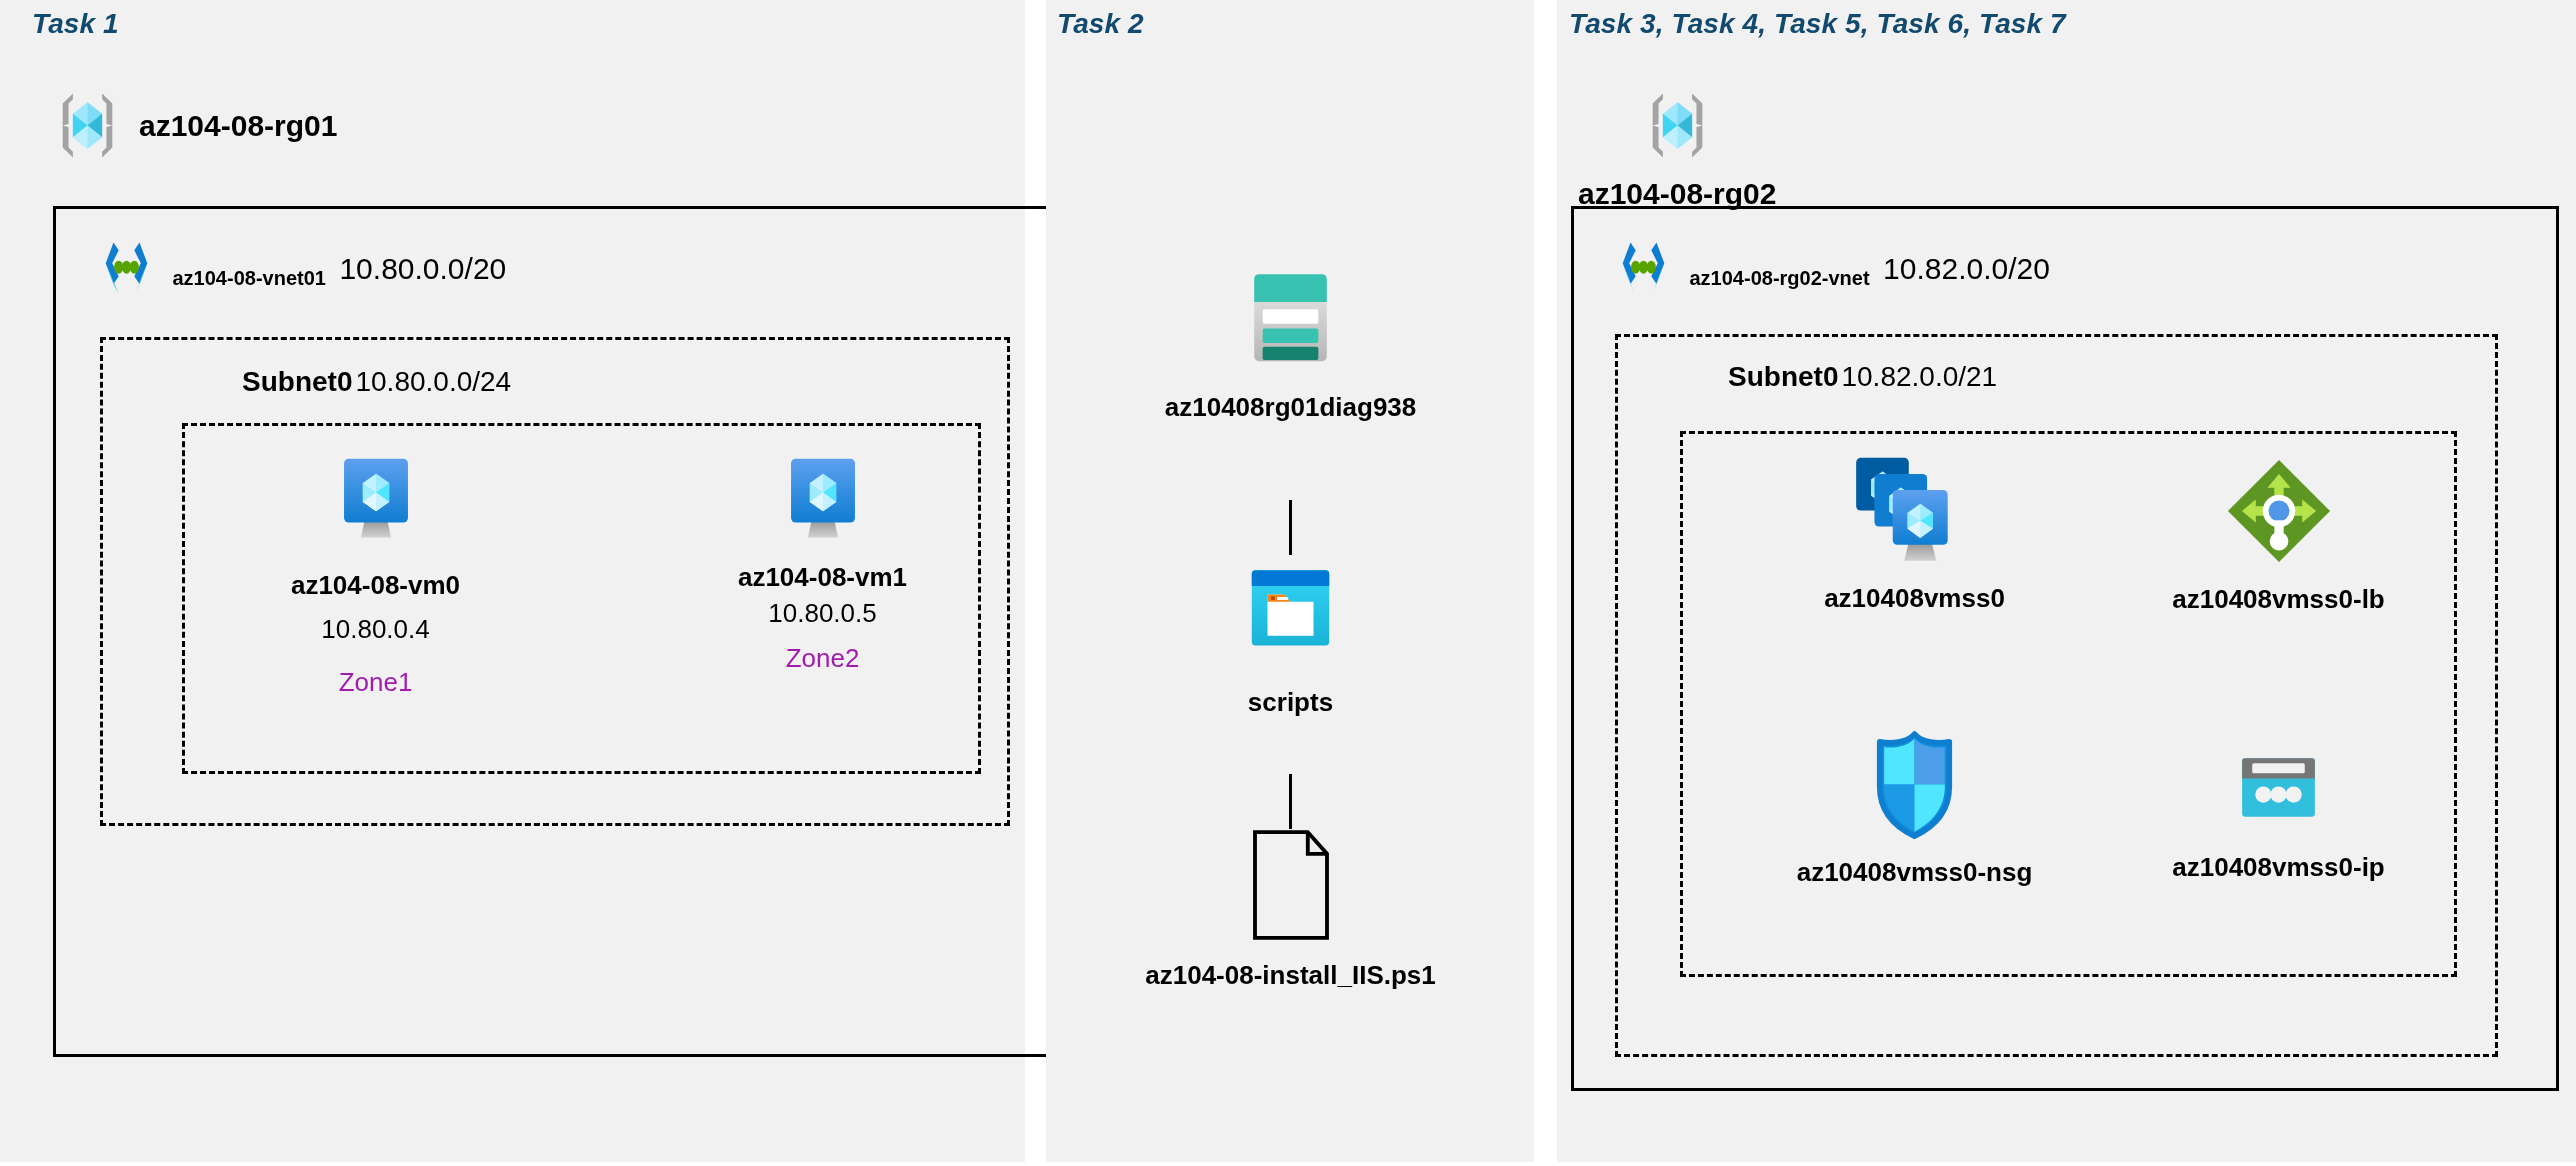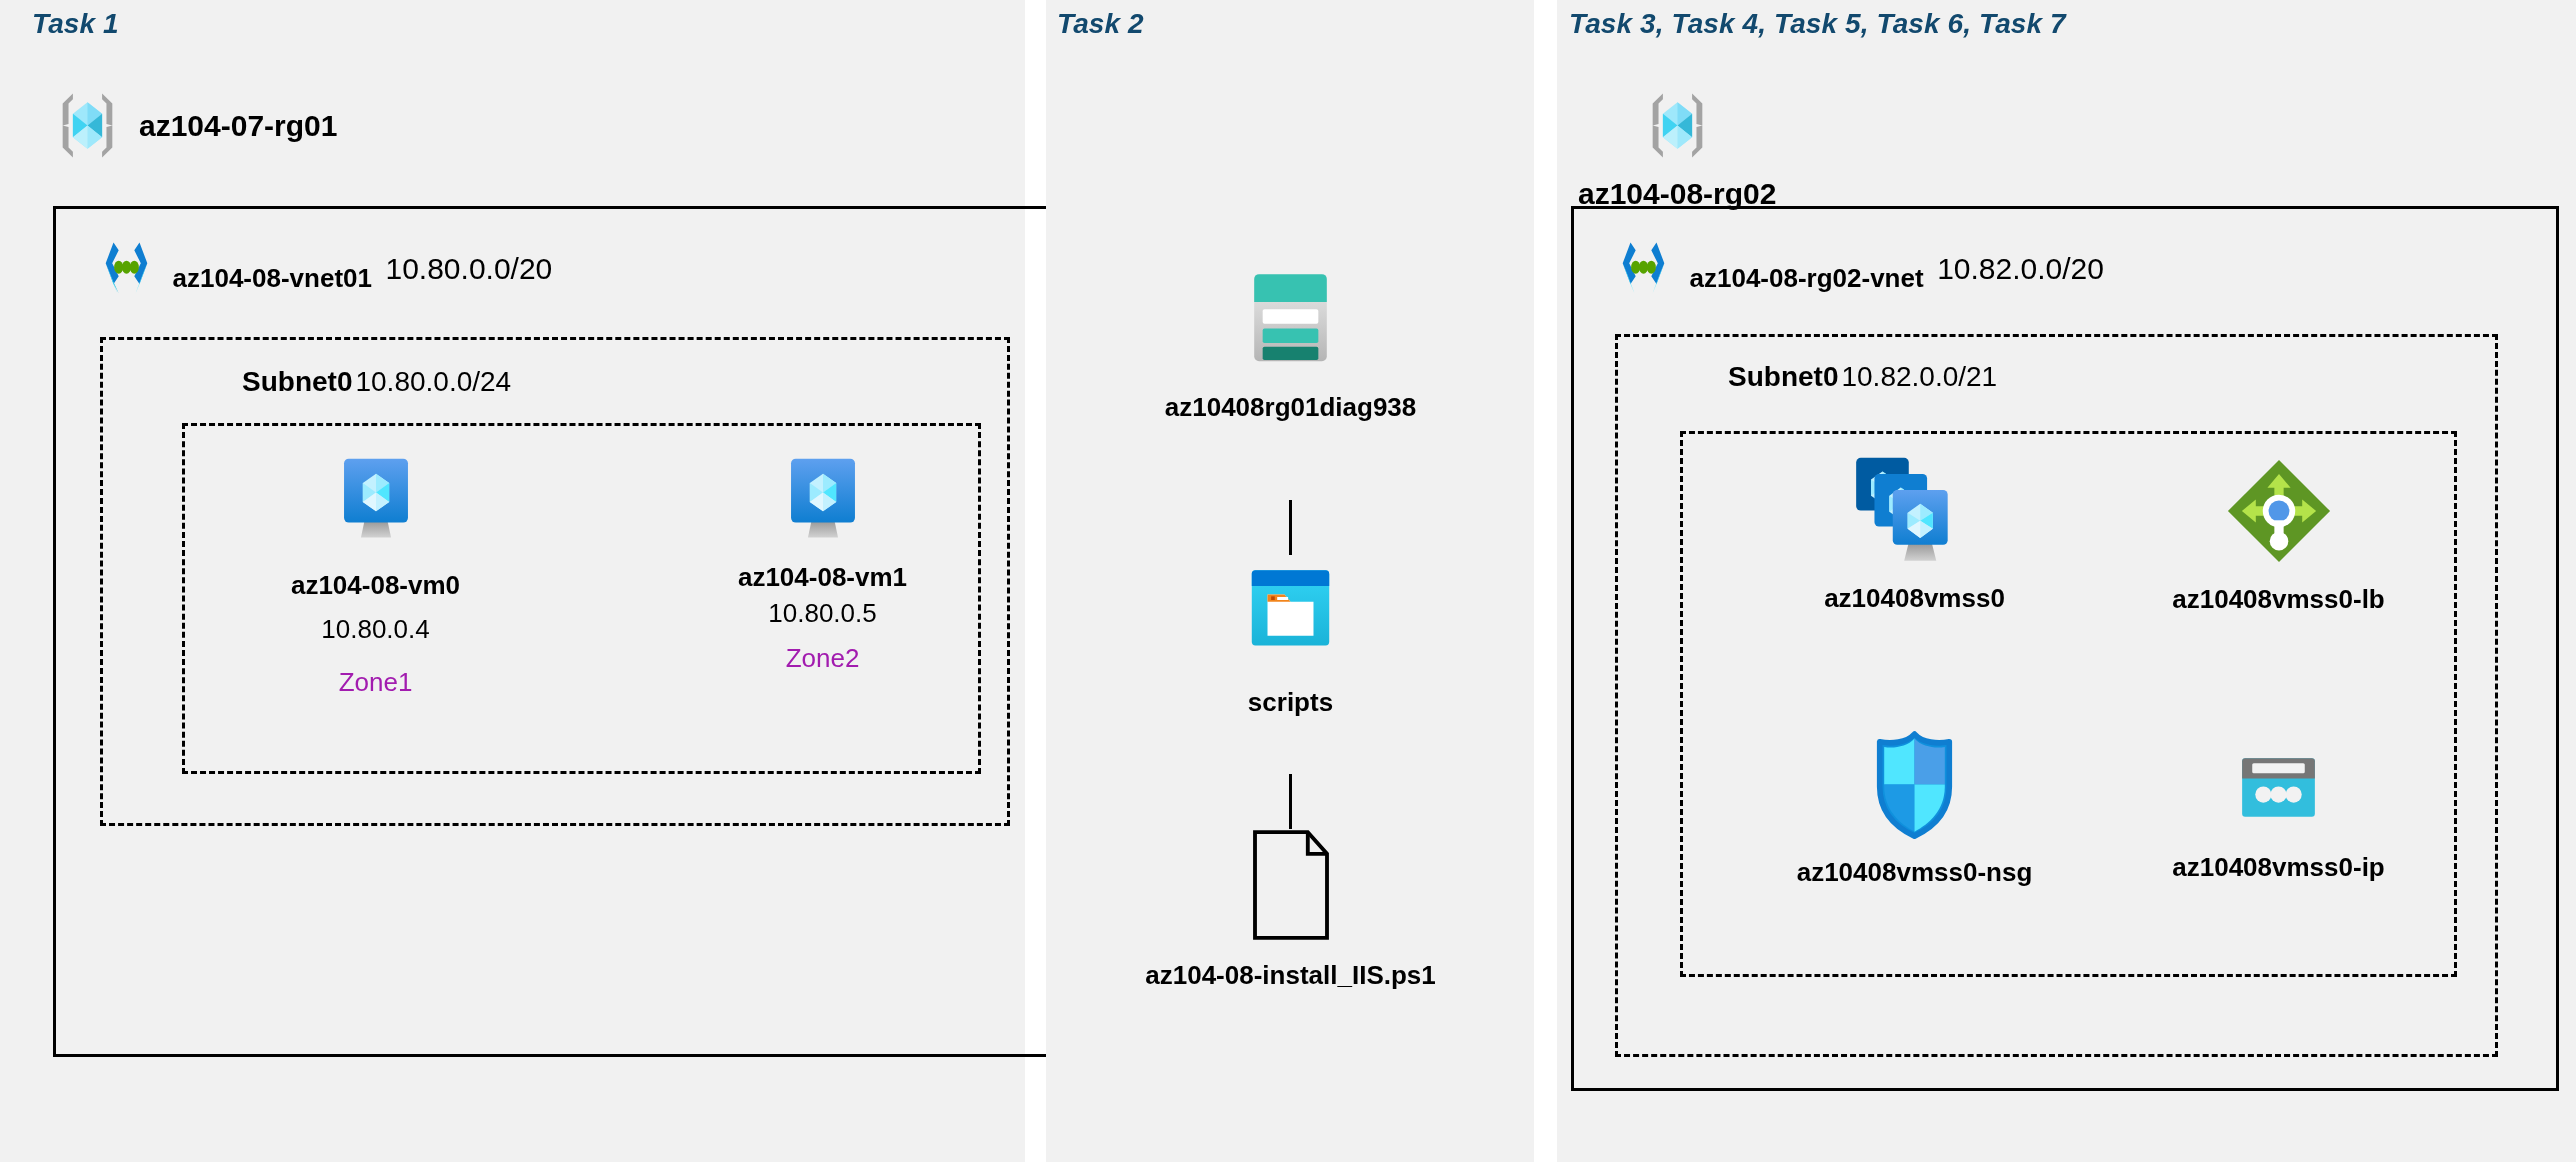--- a/index.html
+++ b/index.html
@@ -55,21 +55,21 @@
   }
 
   .vnet-header {
     position: absolute;
     display: flex;
     align-items: center;
     gap: 13.5px;
     white-space: nowrap;
   }
   .vnet-name {
-    font-size: 26px;
+    font-size: 20px;
     font-weight: bold;
     color: #000;
     margin-top: 20px;
   }
   .vnet-cidr {
     font-size: 30px;
     font-weight: normal;
     color: #000;
   }
 
@@ -137,21 +137,21 @@
       <path d="M30 6 L16 20 L16 50 L8 50 L16 50 L16 80 L30 94 L30 86 L24 80 L24 52 L16 50 L24 48 L24 20 L30 14 Z" fill="#a3a3a3"></path>
       <path d="M70 6 L84 20 L84 50 L92 50 L84 50 L84 80 L70 94 L70 86 L76 80 L76 52 L84 50 L76 48 L76 20 L70 14 Z" fill="#a3a3a3"></path>
       <path d="M50 18 L70 34 L70 66 L50 82 L30 66 L30 34 Z" fill="#9fe8fb"></path>
       <path d="M50 18 L70 34 L50 50 Z" fill="#7fdcf7"></path>
       <path d="M50 50 L70 34 L70 66 Z" fill="#35b8d8"></path>
       <path d="M50 50 L30 34 L30 66 Z" fill="#40d3f2"></path>
       <path d="M50 50 L70 66 L50 82 Z" fill="#9fe8fb"></path>
       <path d="M50 50 L30 66 L50 82 Z" fill="#bcf0fc"></path>
     </svg>
   </span>
-  <span class="rg-name">az104-07-rg01</span>
+  <span class="rg-name">az104-08-rg01</span>
 </div>
 
 <div class="solid-box" style="left:53px; top:206px; width:1459px; height:851px;"></div>
 
 <div class="vnet-header" style="left:94px; top:236px;">
   <span style="display:block;width:65px;height:65px;">
     <svg width="65" height="65" viewBox="0 0 100 100">
       <path d="M30 10 L18 42 L30 74 L38 62 L28 42 L38 22 Z" fill="#0f7ed1"></path>
       <path d="M30 74 L18 42 L30 74 L38 88 L26 62 L30 74 Z" fill="#32bedd"></path>
       <path d="M18 42 L30 74 L36 88 L24 56 Z" fill="#50e6ff"></path>

